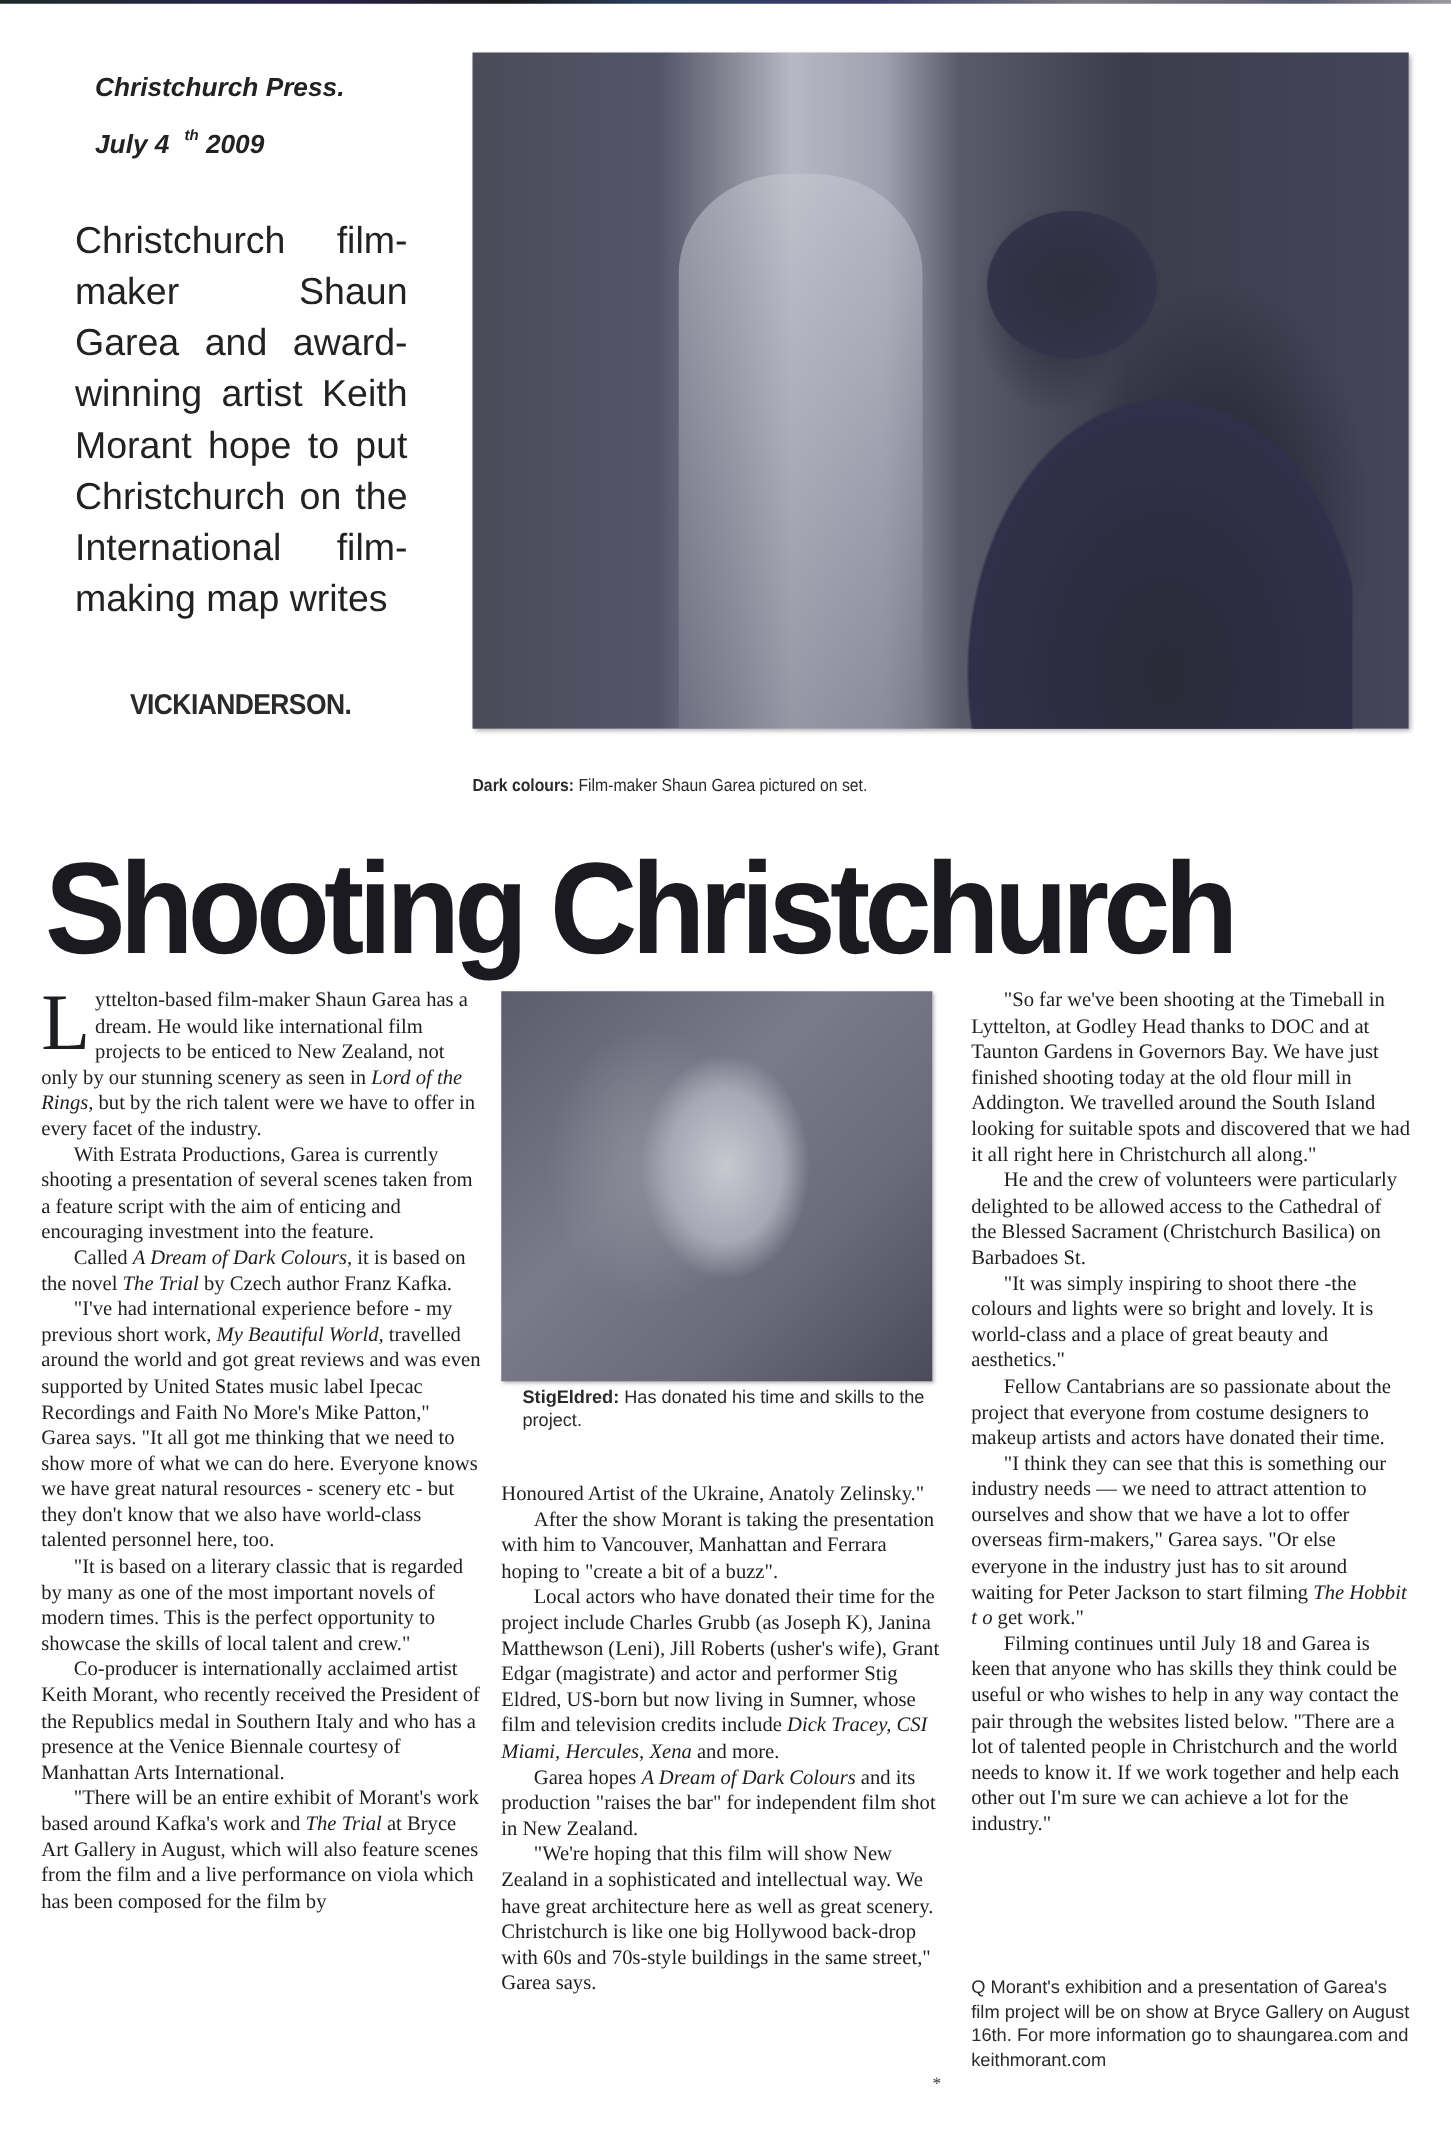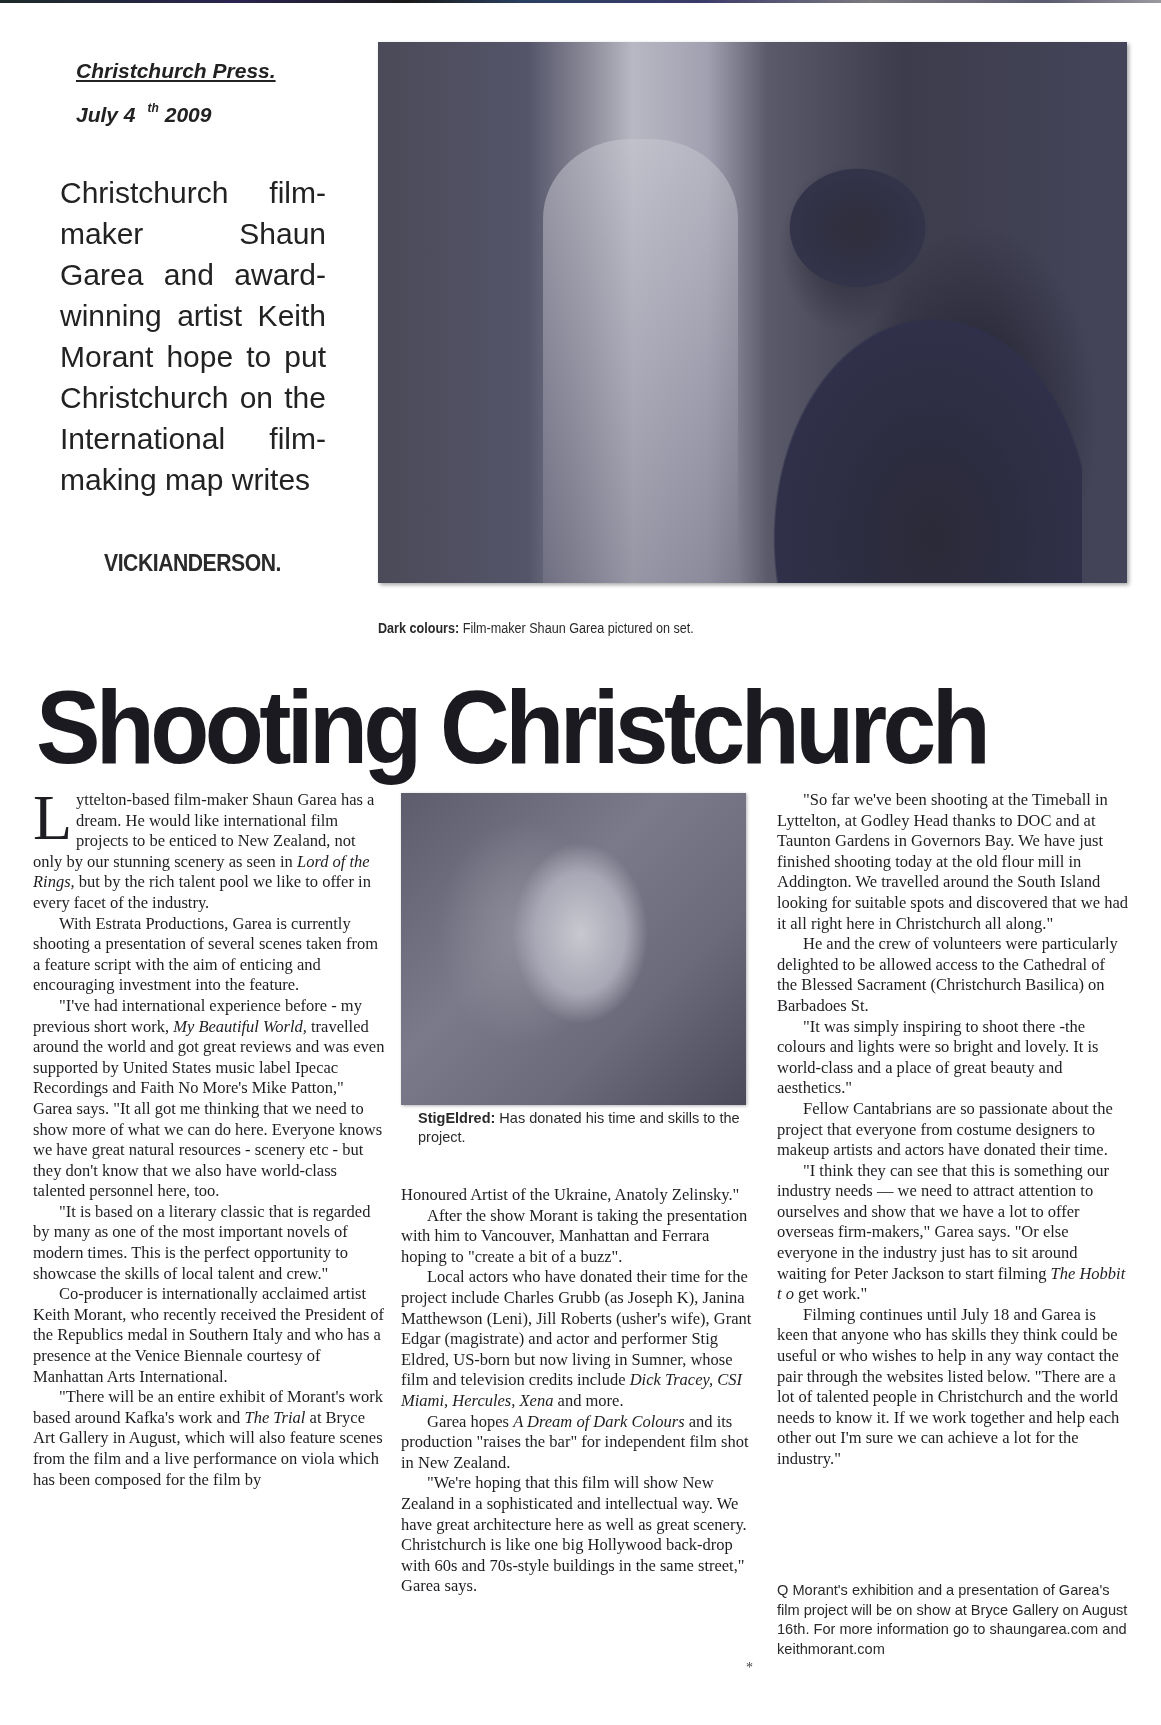--- a/index.html
+++ b/index.html
@@ -2,21 +2,21 @@
 <html><head>
 <meta charset="utf-8">
 <style>
   html, body { margin:0; padding:0; background:#ffffff; }
   body { width:1161px; height:1725px; position:relative; overflow:hidden; color:#1e1e22; }
   .topstrip { position:absolute; left:0; top:0; width:1161px; height:3px;
     background:linear-gradient(90deg,#1c2a28 0%,#2a2550 20%,#1a1a1a 35%,#2a4060 45%,#3a3a6a 60%,#7a7a80 75%,#5a5a70 90%,#9a9aa0 100%); }
   .sans { font-family:"Liberation Sans", "DejaVu Sans", sans-serif; }
   .serif { font-family:"Liberation Serif", "DejaVu Serif", serif; }
 
-  .source { position:absolute; left:76px; top:58px; font-size:21px; font-weight:bold; font-style:italic; color:#222; line-height:26px;text-decoration:underline; }
+  .source { position:absolute; left:76px; top:58px; font-size:21px; font-weight:bold; font-style:italic; color:#222; line-height:26px; }
   .date { position:absolute; left:76px; top:97px; font-size:21px; font-weight:bold; font-style:italic; color:#222; line-height:26px; }
   .date sup { font-size:12px; position:relative; top:-2px;margin-left:12px; }
 
   .intro { position:absolute; left:60px; top:172px; width:266px; font-size:30px; line-height:41px; text-align:justify; color:#222; }
   .byline { position:absolute; left:104px; top:550px; font-size:23px; font-weight:bold; letter-spacing:-0.5px; color:#2a2a2a; transform:scaleX(0.92); transform-origin:left; }
 
   .photo-main { position:absolute; left:378px; top:42px; width:749px; height:541px;
     background:
       radial-gradient(ellipse 90px 120px at 62% 38%, rgba(40,40,55,0.9), transparent 70%),
       radial-gradient(ellipse 160px 260px at 80% 70%, rgba(30,30,45,0.95), transparent 75%),
@@ -67,22 +67,23 @@
 
 <div class="photo-main" title="Film-maker Shaun Garea pictured on set">
   <div class="arch"></div>
   <div class="figure"></div>
 </div>
 <div class="caption-main sans"><b>Dark colours:</b><span> Film-maker Shaun Garea pictured on set.</span></div>
 
 <div class="headline sans">Shooting Christchurch</div>
 
 <div class="col col-left serif">
-  <p class="first"><span class="dropcap">L</span><span>yttelton-based film-maker Shaun Garea has a dream. He would like international film projects to be enticed to New Zealand, not only by our stunning scenery as seen in </span><i>Lord of the Rings,</i><span> but by the rich talent pool we like to offer in every facet of the industry.</span></p>
+  <p class="first"><span class="dropcap">L</span><span>yttelton-based film-maker Shaun Garea has a dream. He would like international film projects to be enticed to New Zealand, not only by our stunning scenery as seen in </span><i>Lord of the Rings,</i><span> but by the rich talent were we have to offer in every facet of the industry.</span></p>
   <p>With Estrata Productions, Garea is currently shooting a presentation of several scenes taken from a feature script with the aim of enticing and encouraging investment into the feature.</p>
+  <p><span>Called </span><i>A Dream of Dark Colours,</i><span> it is based on the novel </span><i>The Trial</i><span> by Czech author Franz Kafka.</span></p>
   <p><span>"I've had international experience before - my previous short work, </span><i>My Beautiful World,</i><span> travelled around the world and got great reviews and was even supported by United States music label Ipecac Recordings and Faith No More's Mike Patton," Garea says. "It all got me thinking that we need to show more of what we can do here. Everyone knows we have great natural resources - scenery etc - but they don't know that we also have world-class talented personnel here, too.</span></p>
   <p>"It is based on a literary classic that is regarded by many as one of the most important novels of modern times. This is the perfect opportunity to showcase the skills of local talent and crew."</p>
   <p>Co-producer is internationally acclaimed artist Keith Morant, who recently received the President of the Republics medal in Southern Italy and who has a presence at the Venice Biennale courtesy of Manhattan Arts International.</p>
   <p><span>"There will be an entire exhibit of Morant's work based around Kafka's work and </span><i>The Trial</i><span> at Bryce Art Gallery in August, which will also feature scenes from the film and a live performance on viola which has been composed for the film by</span></p>
 </div>
 
 <div class="photo-stig" title="Stig Eldred portrait"></div>
 <div class="caption-stig sans"><b>StigEldred:</b><span> Has donated his time and skills to the project.</span></div>
 
 <div class="col col-mid serif">

